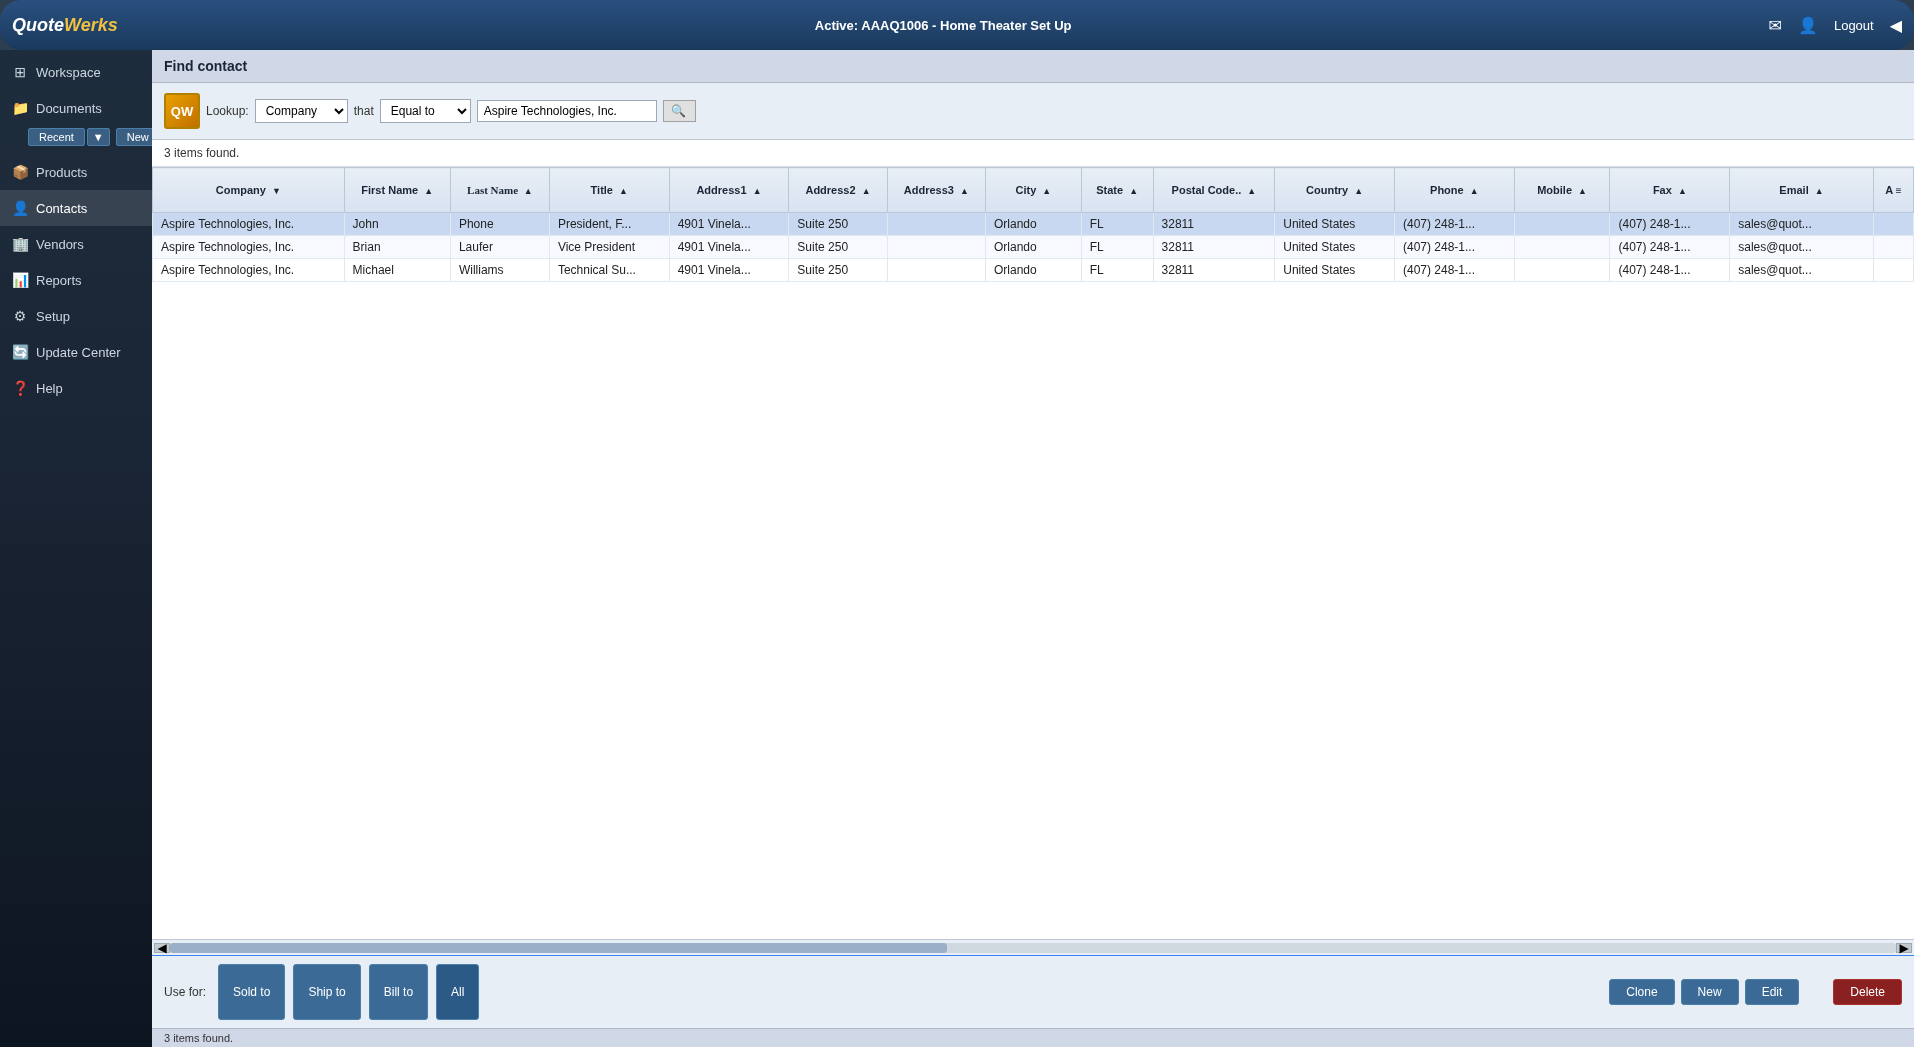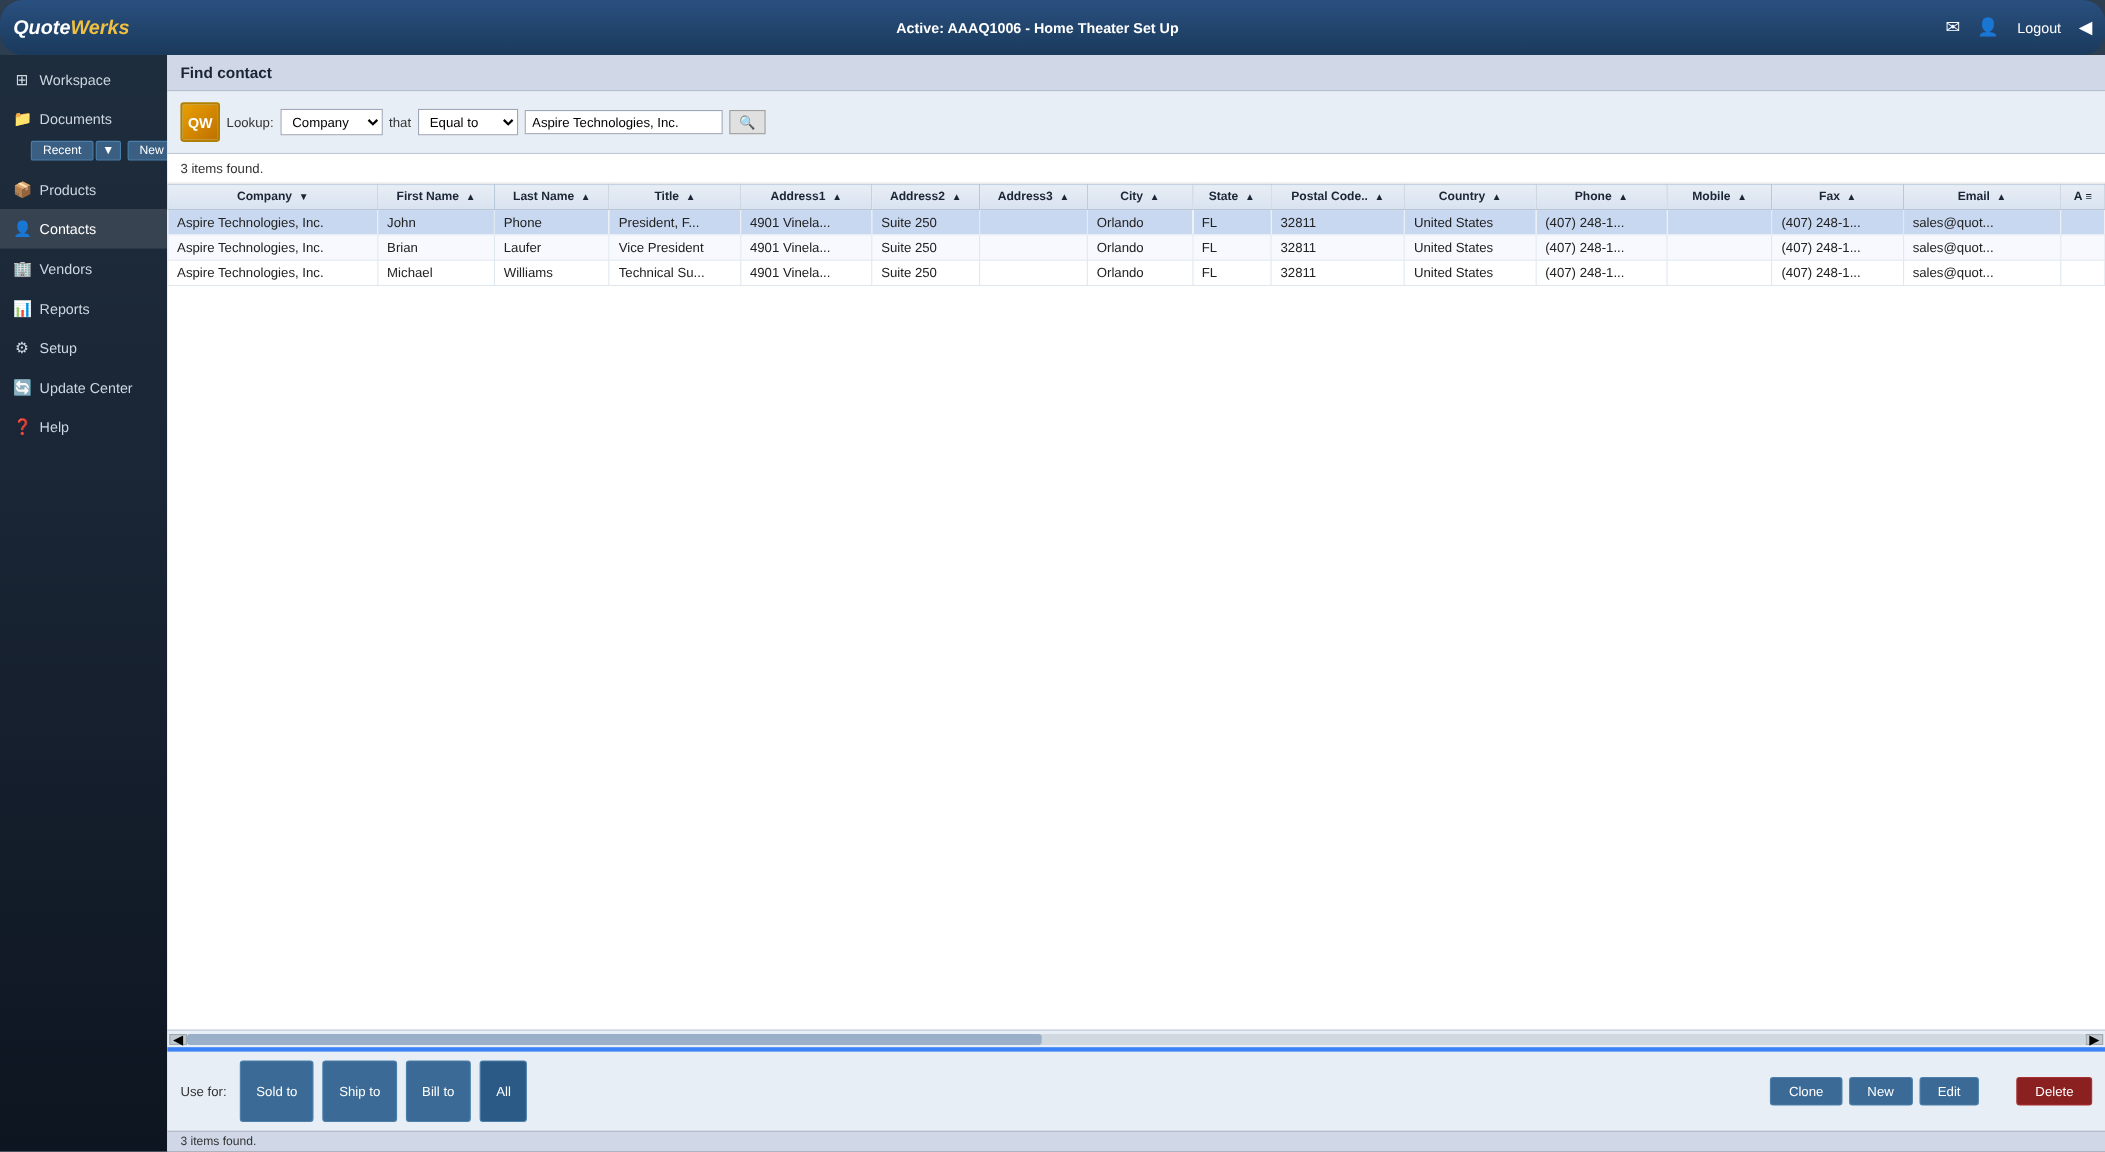--- a/index.html
+++ b/index.html
@@ -165,21 +165,21 @@
       background: white;
     }
     table {
       border-collapse: collapse;
       width: 100%;
       min-width: 1400px;
     }
     thead th {
       background: linear-gradient(to bottom, #e8eef5, #d8e2f0);
       border: 1px solid #b8c8d8;
-      padding: 5px 8px;
+      padding: 16px 8px;
       font-size: 11px;
       font-weight: bold;
       color: #1a2535;
       white-space: nowrap;
       cursor: pointer;
       position: sticky;
       top: 0;
       z-index: 10;
       margin-top: 38px;
     }
@@ -194,21 +194,21 @@
       white-space: nowrap;
       overflow: hidden;
       text-overflow: ellipsis;
       max-width: 120px;
     }
     .sort-arrow { font-size: 9px; margin-left: 3px; }
 
     
     .bottom-bar {
       background: #e8eef5;
-      border-top: 4px solid #3b82f6;
+      border-top: 1px solid #3b82f6;
       padding: 8px 12px;
       display: flex;
       align-items: center;
       justify-content: space-between;
       flex-shrink: 0;
     }
     .use-for-section {
       display: flex;
       align-items: center;
       gap: 8px;
@@ -369,21 +369,21 @@
     </div>
 
     <div class="results-info">3 items found.</div>
 
     <div class="table-wrapper">
       <table>
         <thead>
           <tr>
             <th style="min-width:160px;">Company <span class="sort-arrow">▼</span></th>
             <th style="min-width:80px;">First Name <span class="sort-arrow">▲</span></th>
-            <th style="min-width:80px;">Last Name <span class="sort-arrow">▲</span></th>
+            <th style="min-width:80px;font-family:Liberation Serif, serif;">Last Name <span class="sort-arrow">▲</span></th>
             <th style="min-width:100px;">Title <span class="sort-arrow">▲</span></th>
             <th style="min-width:100px;">Address1 <span class="sort-arrow">▲</span></th>
             <th style="min-width:80px;">Address2 <span class="sort-arrow">▲</span></th>
             <th style="min-width:80px;">Address3 <span class="sort-arrow">▲</span></th>
             <th style="min-width:80px;">City <span class="sort-arrow">▲</span></th>
             <th style="min-width:60px;">State <span class="sort-arrow">▲</span></th>
             <th style="min-width:90px;">Postal Code.. <span class="sort-arrow">▲</span></th>
             <th style="min-width:100px;">Country <span class="sort-arrow">▲</span></th>
             <th style="min-width:100px;">Phone <span class="sort-arrow">▲</span></th>
             <th style="min-width:80px;">Mobile <span class="sort-arrow">▲</span></th>

